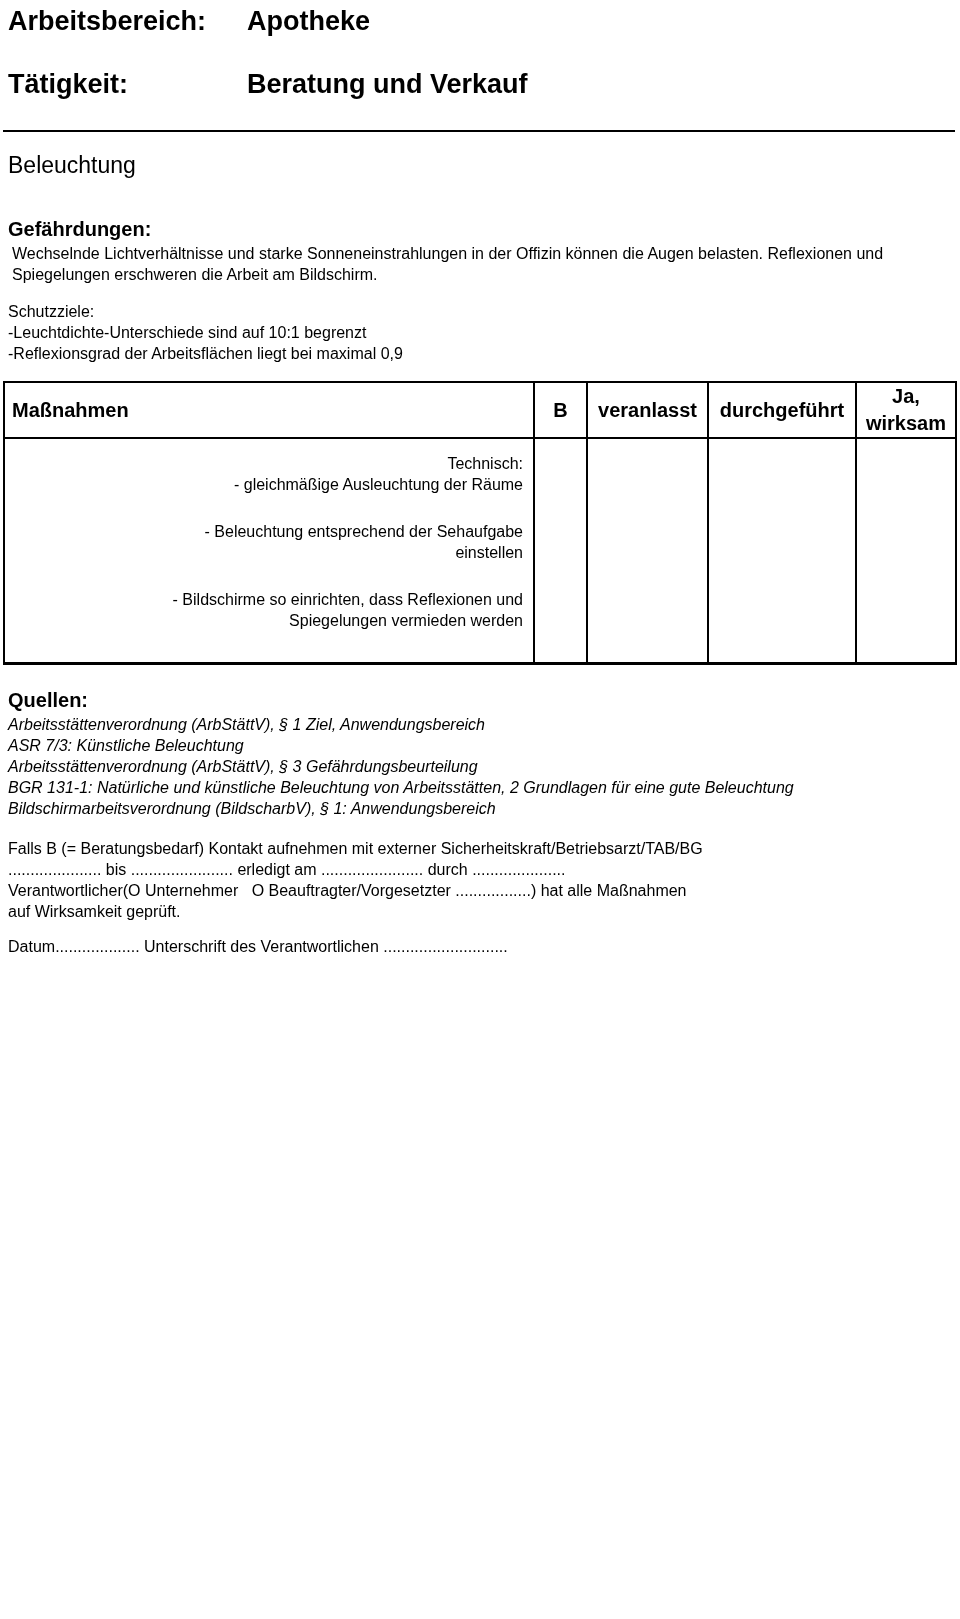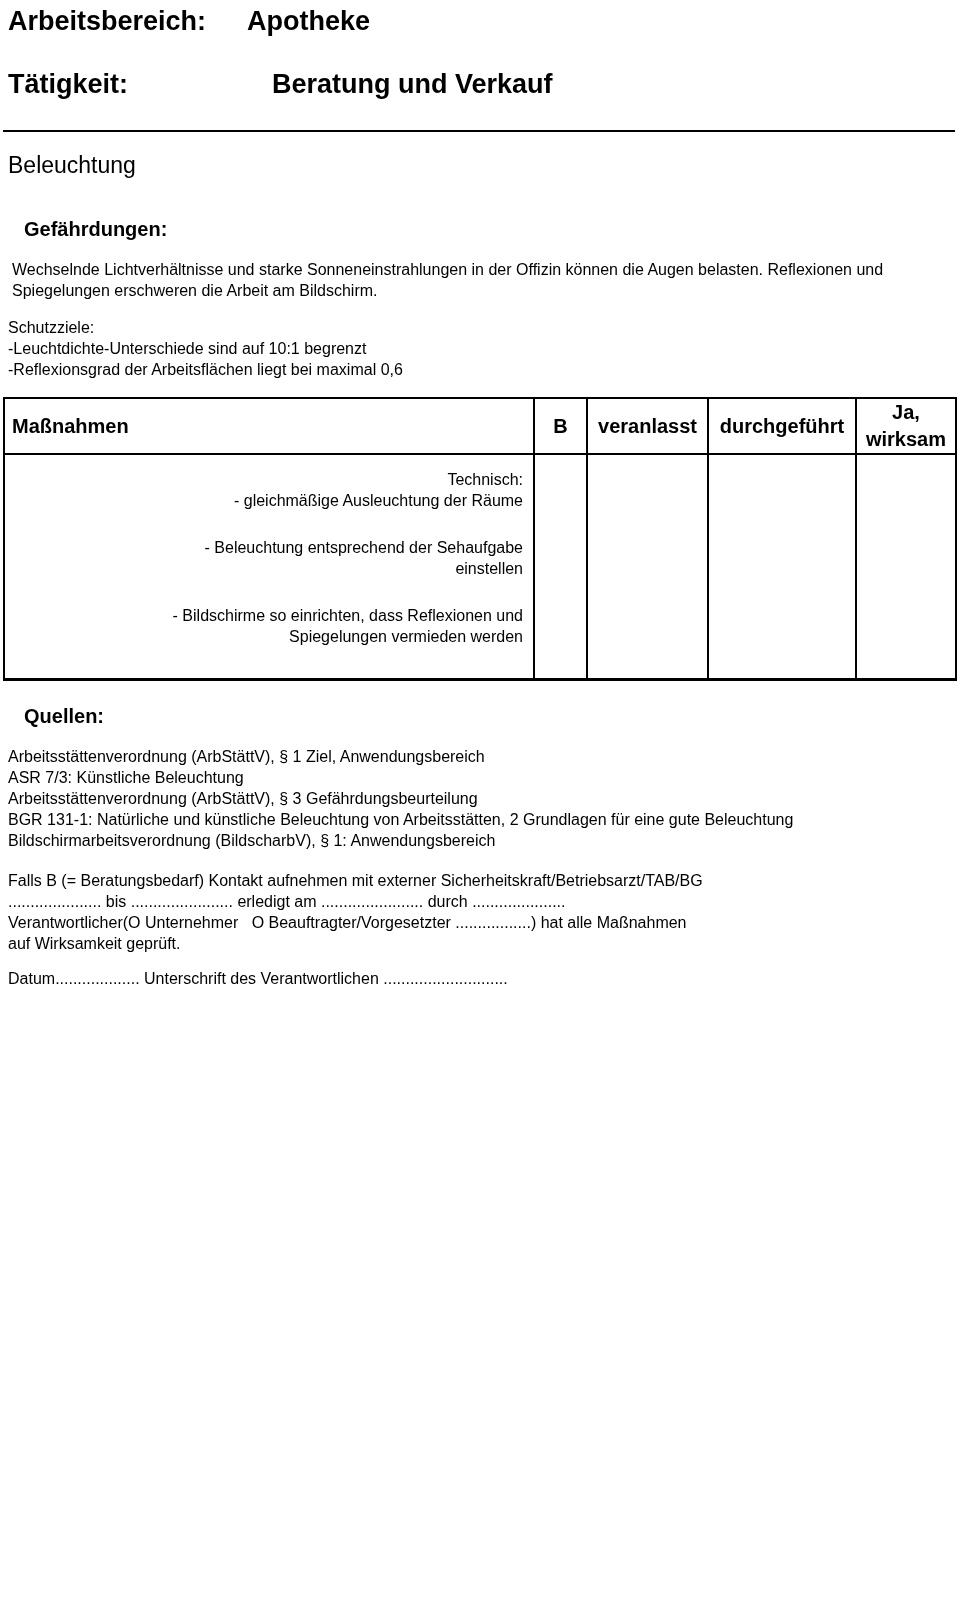--- a/index.html
+++ b/index.html
@@ -12,38 +12,38 @@
     position: relative;
     width: 960px;
     height: 1314px;
     background: #ffffff;
     overflow: hidden;
     box-sizing: border-box;
     padding: 5px 0 0 8px;
   }
   
   .hdr-row { display: flex; margin: 0; }
-  .hdr-row + .hdr-row { margin-top: 31px; gap: 25px; }
+  .hdr-row + .hdr-row { margin-top: 31px; }
   .hdr-label { width: 239px; font-size: 27px; font-weight: bold; line-height: 32px; }
   .hdr-value { font-size: 27px; font-weight: bold; line-height: 32px; }
   .hdr-rule {
     margin: 30px 0 0 -5px;
     width: 952px;
     border: none;
     border-top: 2px solid #000;
   }
   
   .section-title {
     margin: 18px 0 0 0;
     font-size: 23px;
     font-weight: normal;
     line-height: 30px;
   }
   
-  .h-bold { font-size: 20px; font-weight: bold; line-height: 27px; margin: 16px; }
+  .h-bold { font-size: 20px; font-weight: bold; line-height: 27px; margin: 0; }
   .txt { font-size: 16px; line-height: 21px; margin: 0; }
   .prewrap { white-space: pre-wrap; }
   .hazards-block { margin-top: 36px; }
   .hazards-text { max-width: 905px; padding-left: 4px; }
   .goals-block { margin-top: 16px; }
   
   table.measures {
     margin: 17px 0 0 -5px;
     width: 952px;
     border-collapse: collapse;
@@ -58,21 +58,21 @@
   }
   table.measures { border-bottom: 3px solid #000; }
   th.col-head { font-weight: bold; height: 55px; text-align: center; vertical-align: middle; }
   th.col-head.first { text-align: left; padding-left: 7px; }
   td.body-cell { height: 225px; vertical-align: top; text-align: right; }
   td.body-cell.first { padding: 14px 10px 0 13px; }
   .measure-item { margin: 0 0 26px 0; }
   .measure-item:last-child { margin-bottom: 8px; }
   
   .sources-block { margin-top: 22px; }
-  .sources-block .txt { max-width: 918px; }
+  .sources-block .txt { max-width: 918px; font-style: italic; }
   
   .consult-block { margin-top: 19px; max-width: 925px; }
   .resp-block { max-width: 925px; }
   .sign-block { margin-top: 14px; }
   
   .footer {
     position: absolute;
     top: 1592px;
     left: 8px;
     right: 3px;
@@ -103,21 +103,21 @@
   <h1 class="section-title">Beleuchtung</h1>
 
   <div class="hazards-block">
     <p class="h-bold">Gefährdungen:</p>
     <p class="txt hazards-text">Wechselnde Lichtverhältnisse und starke Sonneneinstrahlungen in der Offizin können die Augen belasten. Reflexionen und Spiegelungen erschweren die Arbeit am Bildschirm.</p>
   </div>
 
   <div class="goals-block">
     <p class="txt">Schutzziele:</p>
     <p class="txt">-Leuchtdichte-Unterschiede sind auf 10:1 begrenzt</p>
-    <p class="txt">-Reflexionsgrad der Arbeitsflächen liegt bei maximal 0,6</p>
+    <p class="txt">-Reflexionsgrad der Arbeitsflächen liegt bei maximal 0,9</p>
   </div>
 
   <table class="measures">
     <colgroup>
       <col style="width:530px">
       <col style="width:53px">
       <col style="width:121px">
       <col style="width:148px">
       <col style="width:100px">
     </colgroup>

